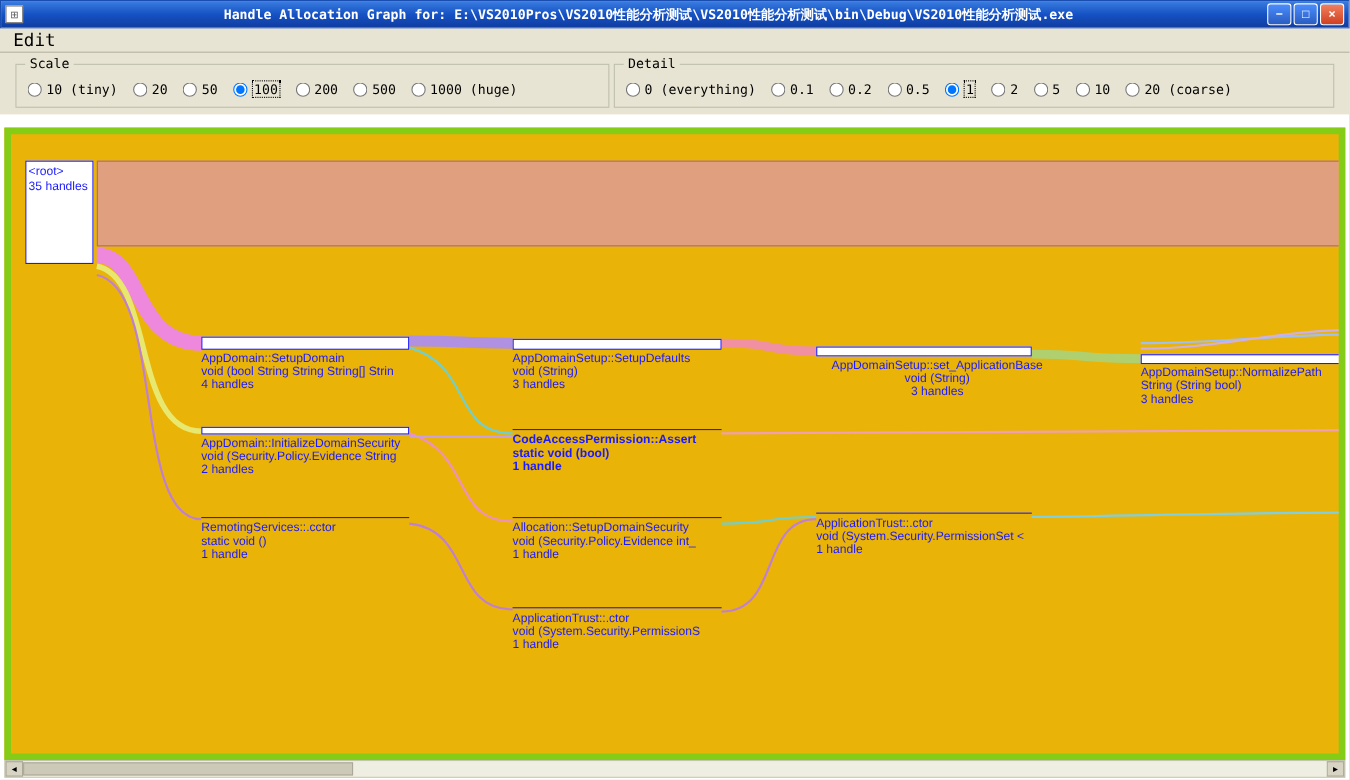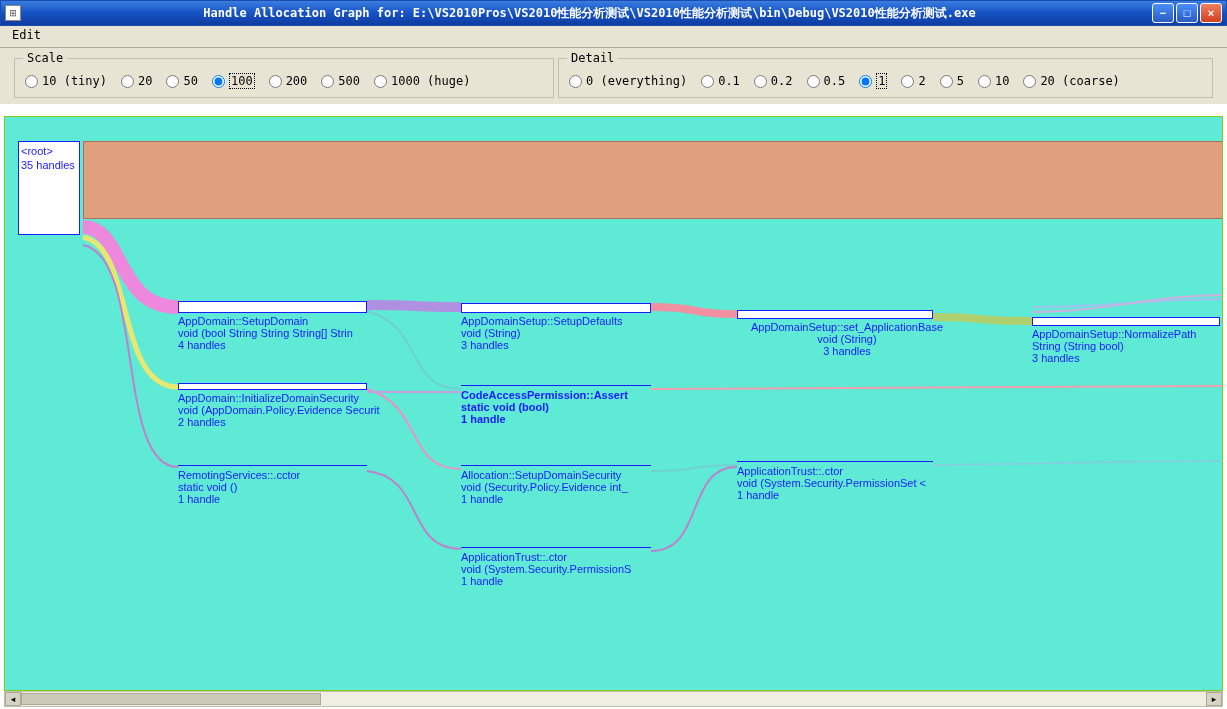--- a/index.html
+++ b/index.html
@@ -9,35 +9,35 @@
 .titlebar { height: 26px; background: linear-gradient(to bottom, #3a7de0 0%, #1652c4 50%, #0f3ca0 100%); display: flex; align-items: center; padding: 0 4px; color: #fff; border: 1px solid #1a4db0; }
 .titlebar .icon { width: 16px; height: 16px; background: #fff; margin-right: 6px; border: 1px solid #888; display: inline-flex; align-items: center; justify-content: center; font-size: 9px; color: #555; }
 .titlebar .title { font-weight: bold; font-family: "SimSun", monospace; font-size: 12px; flex: 1; text-align: center; }
 .winbtns { display: flex; gap: 2px; }
 .winbtn { width: 22px; height: 20px; border: 1px solid #fff; border-radius: 3px; display: flex; align-items: center; justify-content: center; font-size: 11px; font-weight: bold; cursor: pointer; }
 .winbtn.min { background: linear-gradient(#4a8dff, #2a5dc0); color: #fff; }
 .winbtn.max { background: linear-gradient(#4a8dff, #2a5dc0); color: #fff; }
 .winbtn.close { background: linear-gradient(#f08060, #d04020); color: #fff; }
 
 
-.menubar { height: 22px; background: #e8e4d3; border-bottom: 1px solid #aca899; display: flex; align-items: flex-start; padding-left: 4px; font-family: "SimSun", monospace; font-size: 12px; }
+.menubar { height: 22px; background: #e8e4d3; border-bottom: 1px solid #aca899; display: flex; align-items: center; padding-left: 4px; font-family: "SimSun", monospace; font-size: 16px; }
 .menuitem { padding: 2px 8px; cursor: pointer; }
 
 
 .controls { background: #e8e4d3; padding: 10px 14px 6px 14px; display: flex; gap: 4px; font-family: "SimSun", monospace; font-size: 12px; }
 .groupbox { border: 1px solid #bfbfae; padding: 14px 10px 8px 10px; position: relative; display: flex; align-items: center; gap: 14px; flex-wrap: wrap; }
 .groupbox.scale { flex: 0 0 540px; }
 .groupbox.detail { flex: 1; }
 .groupbox .legend { position: absolute; top: -8px; left: 8px; background: #e8e4d3; padding: 0 4px; }
 .radio-opt { display: flex; align-items: center; gap: 4px; cursor: pointer; }
 .radio-opt input { cursor: pointer; }
 .radio-opt.selected label { border: 1px dotted #000; padding: 0 1px; }
 
 
-.graph-wrap { position: absolute; top: 116px; left: 4px; right: 4px; bottom: 18px; background: #5eead4; border: 1px solid #84cc16; overflow: hidden; }
+.graph-wrap { position: absolute; top: 116px; left: 4px; right: 4px; bottom: 18px; background: #eab308; border: 6px solid #84cc16; overflow: hidden; }
 .graph-svg { position: absolute; top: 0; left: 0; }
 
 
 .node { position: absolute; background: #fff; border: 1px solid #1a1aff; font-family: Tahoma, sans-serif; font-size: 11px; color: #1a1aff; line-height: 14px; }
 .node.root { width: 62px; height: 94px; padding: 2px 2px; }
 .node.thin { height: 8px; padding: 0; }
 .node-label { color: #1a1aff; font-size: 11px; }
 .node .line { white-space: nowrap; overflow: hidden; }
 
 
@@ -185,21 +185,21 @@
   <div class="node thin" style="left:173px; top:184px; width:189px; height:12px;"></div>
   <div style="position:absolute; left:173px; top:198px; width:210px;">
     <div class="node-label line">AppDomain::SetupDomain</div>
     <div class="node-label line">void (bool String String String[] Strin</div>
     <div class="node-label line">4 handles</div>
   </div>
 
   <div class="node thin" style="left:173px; top:266px; width:189px; height:7px;"></div>
   <div style="position:absolute; left:173px; top:275px; width:210px;">
     <div class="node-label line">AppDomain::InitializeDomainSecurity</div>
-    <div class="node-label line">void (AppDomain.Policy.Evidence Securit</div>
+    <div class="node-label line">void (Security.Policy.Evidence String</div>
     <div class="node-label line">2 handles</div>
   </div>
 
   <div style="position:absolute; left:173px; top:348px; width:189px; border-top:1px solid #1a1aff;"></div>
   <div style="position:absolute; left:173px; top:352px; width:210px;">
     <div class="node-label line">RemotingServices::.cctor</div>
     <div class="node-label line">static void ()</div>
     <div class="node-label line">1 handle</div>
   </div>
 

